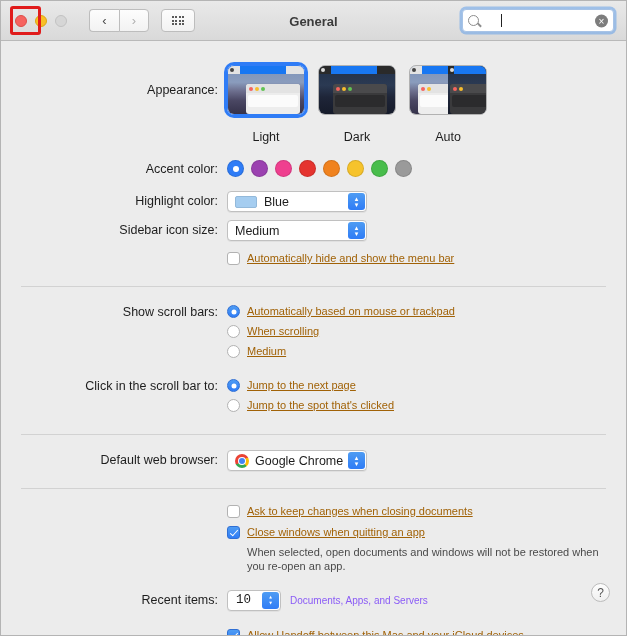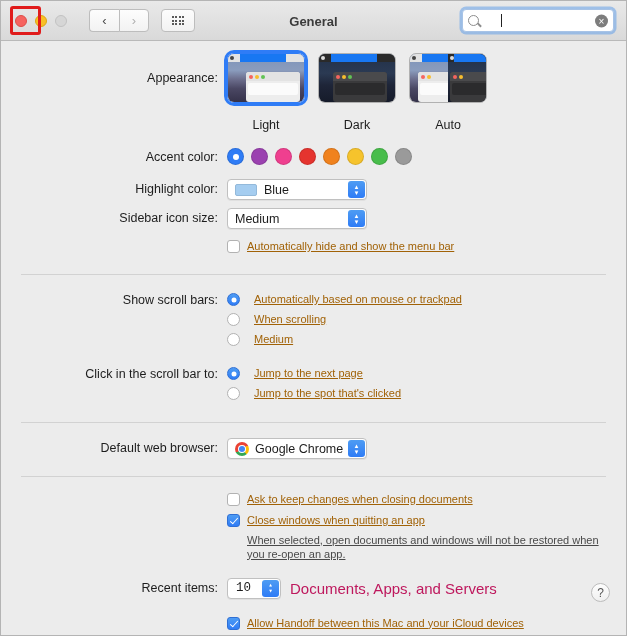--- a/index.html
+++ b/index.html
@@ -117,21 +117,21 @@
     background: #7d7d7d;
     color: #fff; font-size: 10px; line-height: 13px;
     text-align: center; font-family: "Liberation Sans", sans-serif;
   }
 
   
   .content {
     position: relative;
     height: 578px;
     background: #ececec;
-    padding: 0 14px;
+    padding: 12px 14px;
   }
   .sep {
     height: 1px; background: #d2d2d2;
     margin: 0 6px;
   }
   .row {
     display: flex;
     align-items: flex-start;
   }
   .label {
@@ -278,41 +278,41 @@
     border-color: #2f6fd4;
   }
   .cb.on::after {
     content: "";
     position: absolute; left: 4px; top: 1px;
     width: 3px; height: 7px;
     border: solid #fff; border-width: 0 1.7px 1.7px 0;
     transform: rotate(42deg);
   }
   .cb-label { font-size: 11px; color: #a16207; line-height: 17px; text-decoration: underline; }
-  .radiorow { display: flex; align-items: flex-start; gap: 14px; margin-bottom: 3px; }
+  .radiorow { display: flex; align-items: flex-start; gap: 7px; margin-bottom: 3px; }
   .rb {
     width: 13px; height: 13px; border-radius: 50%;
     border: 1px solid #b2b2b2; background: #fff;
     flex: none; margin-top: 2px; position: relative;
   }
   .rb.on {
     background: linear-gradient(to bottom,#4e9cf3,#2f7cf6);
     border-color: #2f6fd4;
   }
   .rb.on::after {
     content: ""; position: absolute;
     left: 50%; top: 50%; transform: translate(-50%,-50%);
     width: 5px; height: 5px; border-radius: 50%; background: #fff;
   }
   .helptext {
     font-size: 11px; color: #4a4a4a;
     line-height: 14px;
     max-width: 352px;
   }
-  .inline-note { font-size: 15px; color: #be185d; margin-left: 9px; }
+  .inline-note { font-size: 10px; color: #8b5cf6; margin-left: 9px; }
   .helpbtn {
     position: absolute;
     right: 16px; bottom: 17px;
     width: 19px; height: 19px; border-radius: 50%;
     background: linear-gradient(to bottom,#fdfdfd,#f0f0f0);
     border: 1px solid #bcbcbc;
     font-size: 12px; color: #555;
     display: flex; align-items: center; justify-content: center;
   }
 </style>
@@ -545,21 +545,21 @@
       <div class="label"></div>
       <div class="field">
         <div class="checkrow">
           <span class="cb"></span>
           <span class="cb-label">Ask to keep changes when closing documents</span>
         </div>
         <div class="checkrow">
           <span class="cb on"></span>
           <span class="cb-label">Close windows when quitting an app</span>
         </div>
-        <div class="helptext" style="margin-left:20px;margin-top:4px;text-decoration:underline;">When selected, open documents and windows will not be restored when you re-open an app.</div>
+        <div class="helptext" style="margin-left:20px;margin-top:4px;">When selected, open documents and windows will not be restored when you re-open an app.</div>
       </div>
     </div>
 
     <div class="row" style="padding-top:17px;">
       <div class="label" style="line-height:21px;">Recent items:</div>
       <div class="field" style="display:flex;align-items:center;">
         <div class="popup w-recent">
           <span>10</span>
           <span class="arrowbox">▴<br>▾</span>
         </div>

